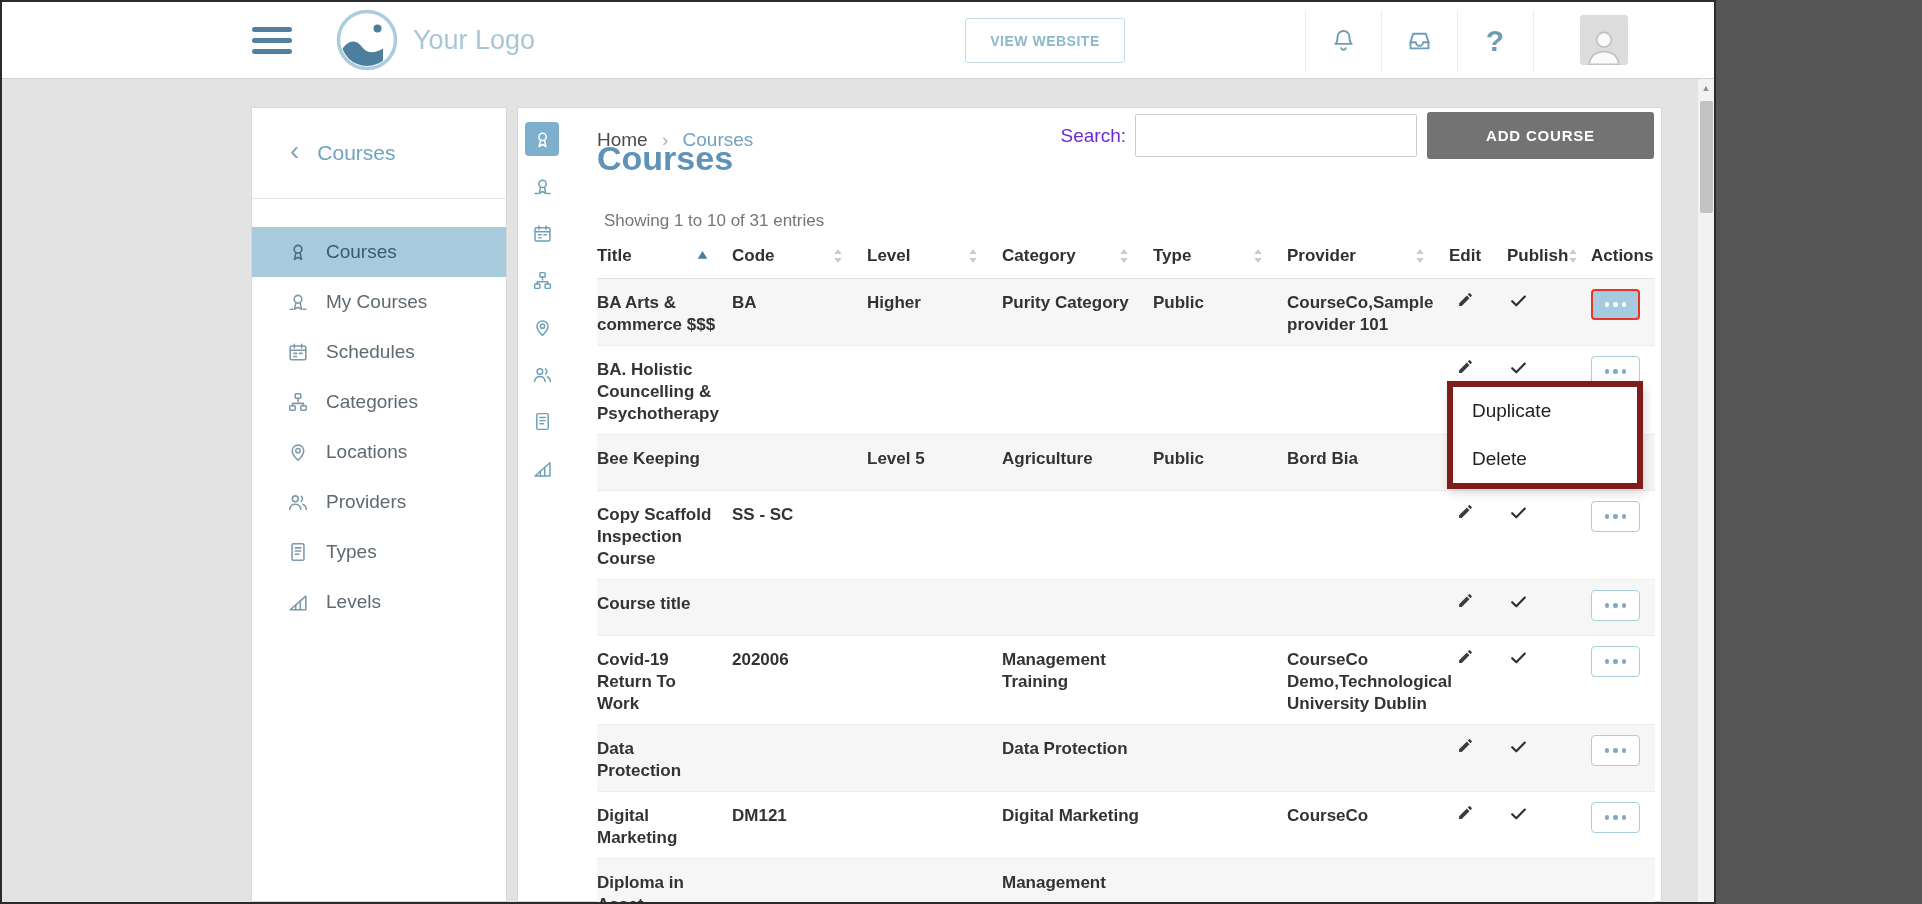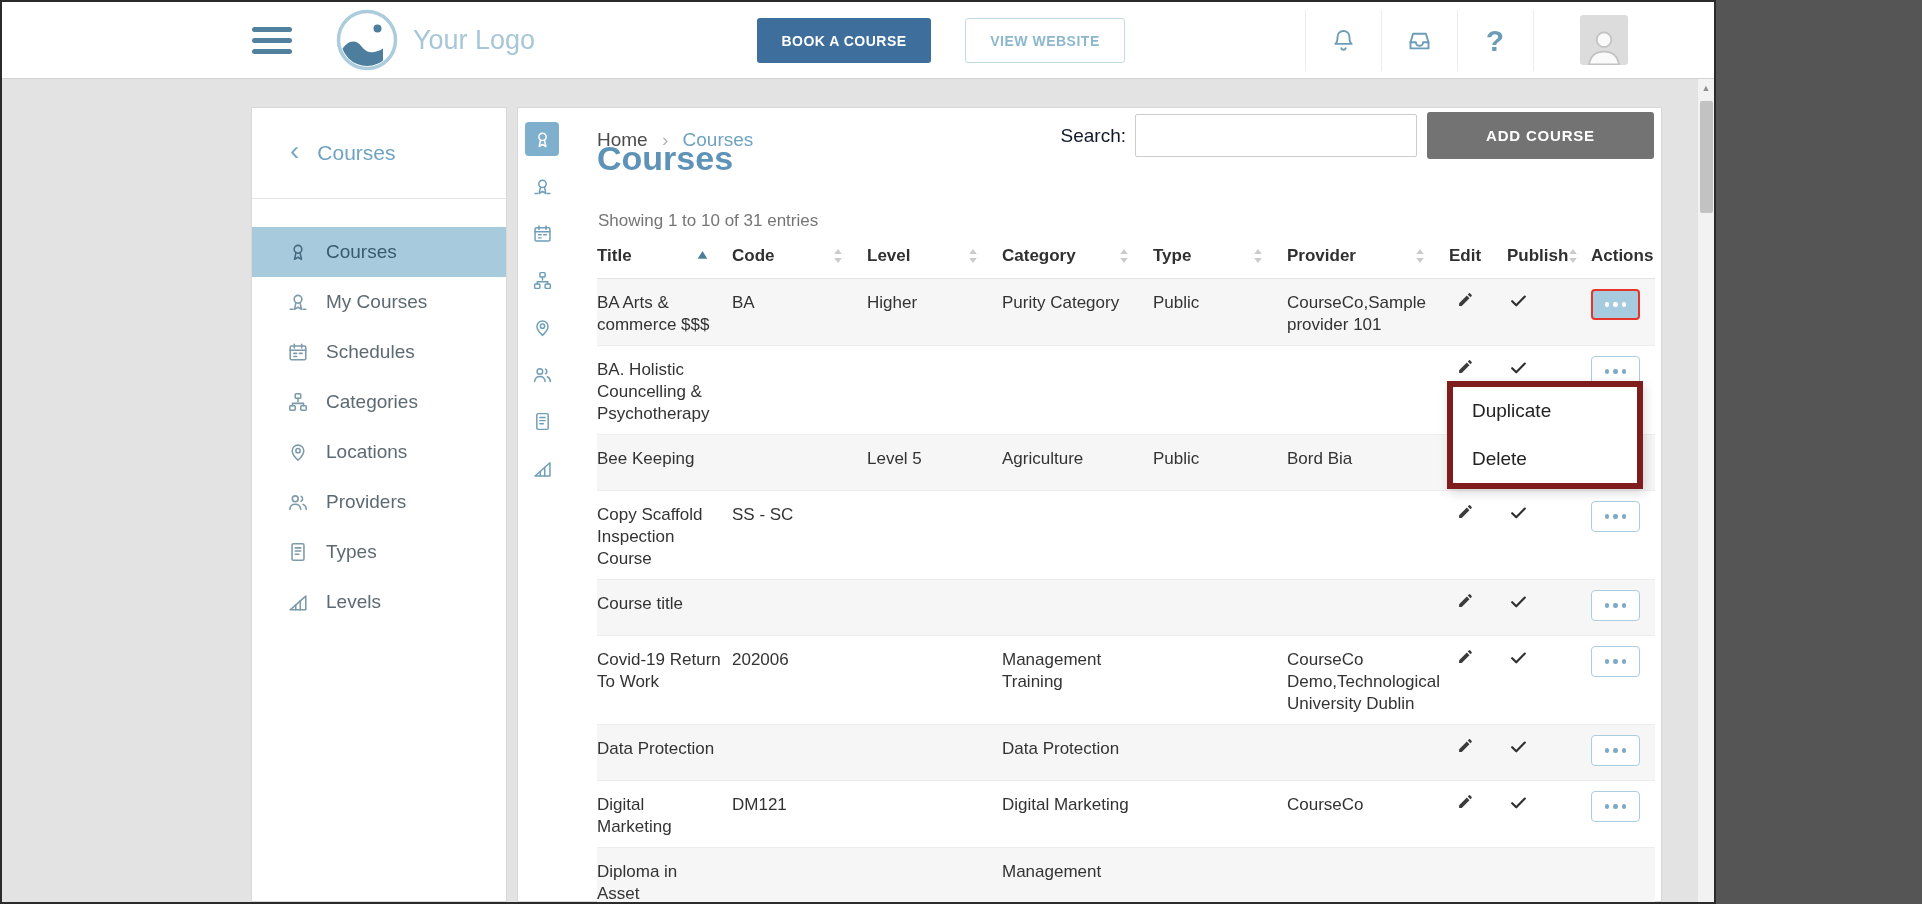--- a/index.html
+++ b/index.html
@@ -44,44 +44,44 @@
   .rail-item { width:34px; height:34px; display:flex; align-items:center; justify-content:center; color:#6f9fb8; cursor:pointer; }
   .rail-item svg { width:21px; height:21px; }
   .rail-item.active { background:#7eafcd; border-radius:4px; color:#fff; }
 
   .breadcrumb { position:absolute; left:79px; top:21px; font-size:19px; color:#4b4b4b; }
   .bc-sep { color:#b3b3b3; margin:0 9px; }
   .bc-current { color:#6fa3bf; }
   .page-title { position:absolute; left:79px; top:31px; font-size:34px; font-weight:bold; color:#5e92b6; }
 
   .search-row { position:absolute; top:4px; right:7px; height:47px; display:flex; align-items:center; }
-  .search-label { font-size:19px; color:#0f172a; margin-right:9px; }
+  .search-label { font-size:19px; color:#6d28d9; margin-right:9px; }
   .search-input { width:282px; height:43px; border:1px solid #ccc; border-radius:2px; background:#fff; padding:0 10px;
                   font-family:"Liberation Sans",sans-serif; font-size:17px; color:#333; }
   .btn-add { width:227px; height:47px; margin-left:10px; background:#737373; color:#fff; border:none; border-radius:3px;
              font-family:"Liberation Sans",sans-serif; font-size:15px; font-weight:bold; letter-spacing:.8px; cursor:pointer; }
 
-  .showing { position:absolute; left:80px; top:103px; font-size:17px; color:#757575; }
+  .showing { position:absolute; left:86px; top:103px; font-size:17px; color:#757575; }
 
   .table-wrap { position:absolute; left:79px; top:128px; width:1058px; }
   table { border-collapse:collapse; table-layout:fixed; width:1058px; }
   col.c-title{width:135px} col.c-code{width:135px} col.c-level{width:135px} col.c-category{width:151px}
   col.c-type{width:134px} col.c-provider{width:162px} col.c-edit{width:58px} col.c-publish{width:84px} col.c-actions{width:64px}
 
   thead tr { border-bottom:1px solid #e3e3e3; }
   th { text-align:left; font-size:17px; font-weight:bold; color:#303030; padding:10px 0 12px 0; vertical-align:middle; cursor:pointer; }
   .th-wrap { display:flex; align-items:center; justify-content:space-between; padding-right:24px; }
   .sort-ico { display:flex; }
 
   .filter-row td { padding:8px 16px 10px 0; }
   .filter-input { width:100%; height:34px; border:1px solid #ccc; border-radius:3px; padding:0 10px;
                   font-family:"Liberation Sans",sans-serif; font-size:15px; color:#333; }
   .filter-input::placeholder { color:#a3a3a3; }
 
-  tbody tr { border-bottom:1px solid #ededed; height:56px; }
+  tbody tr { border-bottom:1px solid #ededed; height:56px;font-weight:bold; }
   tbody tr.odd { background:#f6f6f6; }
   tbody tr.even { background:#fff; }
   tbody td { font-size:17px; color:#333; line-height:22px; vertical-align:top; padding:13px 10px 9px 0; }
   td[data-name="cell-edit"] { padding-left:8px; padding-top:12px; }
   td[data-name="cell-publish"] { padding-left:2px; padding-top:12px; }
   td[data-name="cell-actions"] { padding-top:10px; }
   .edit-btn, .pub-check { display:inline-flex; cursor:pointer; }
 
   .actions-btn { width:49px; height:31px; border:1px solid #aacde0; border-radius:4px; background:#fff;
                  display:inline-flex; align-items:center; justify-content:center; gap:4px; cursor:pointer; }
@@ -121,21 +121,20 @@
           <circle cx="32" cy="32" r="28.5" fill="#ffffff" stroke="#abccdd" stroke-width="3.5"></circle>
           <g clip-path="url(#logoclip)">
             <path d="M4 46c8-14 16-16 23-7 5 6.5 12 7 21 1.5V62H4z" fill="#4e7e9d"></path>
           </g>
           <circle cx="42.5" cy="20.5" r="4" fill="#4e7e9d"></circle>
         </svg>
       </span>
       <span class="logo-text" data-name="logo-text">Your Logo</span>
     </div>
 
-    <button class="btn-book" data-name="book-a-course-button">BOOK A COURSE</button>
     <button class="btn-view" data-name="view-website-button">VIEW WEBSITE</button>
 
     <span class="tb-divider" style="left:1303px" data-name="topbar-divider"></span>
     <span class="tb-divider" style="left:1379px" data-name="topbar-divider"></span>
     <span class="tb-divider" style="left:1455px" data-name="topbar-divider"></span>
     <span class="tb-divider" style="left:1531px" data-name="topbar-divider"></span>
 
     <span class="tb-icon" style="left:1315px" data-name="notifications-bell-icon">
       <svg width="27" height="27" viewBox="0 0 24 24" fill="none" stroke="currentColor" stroke-width="1.7" stroke-linecap="round" stroke-linejoin="round">
         <path d="M12 3.5a5.3 5.3 0 0 0-5.3 5.3c0 4.8-1.9 6.2-1.9 6.2h14.4s-1.9-1.4-1.9-6.2A5.3 5.3 0 0 0 12 3.5z"></path>

